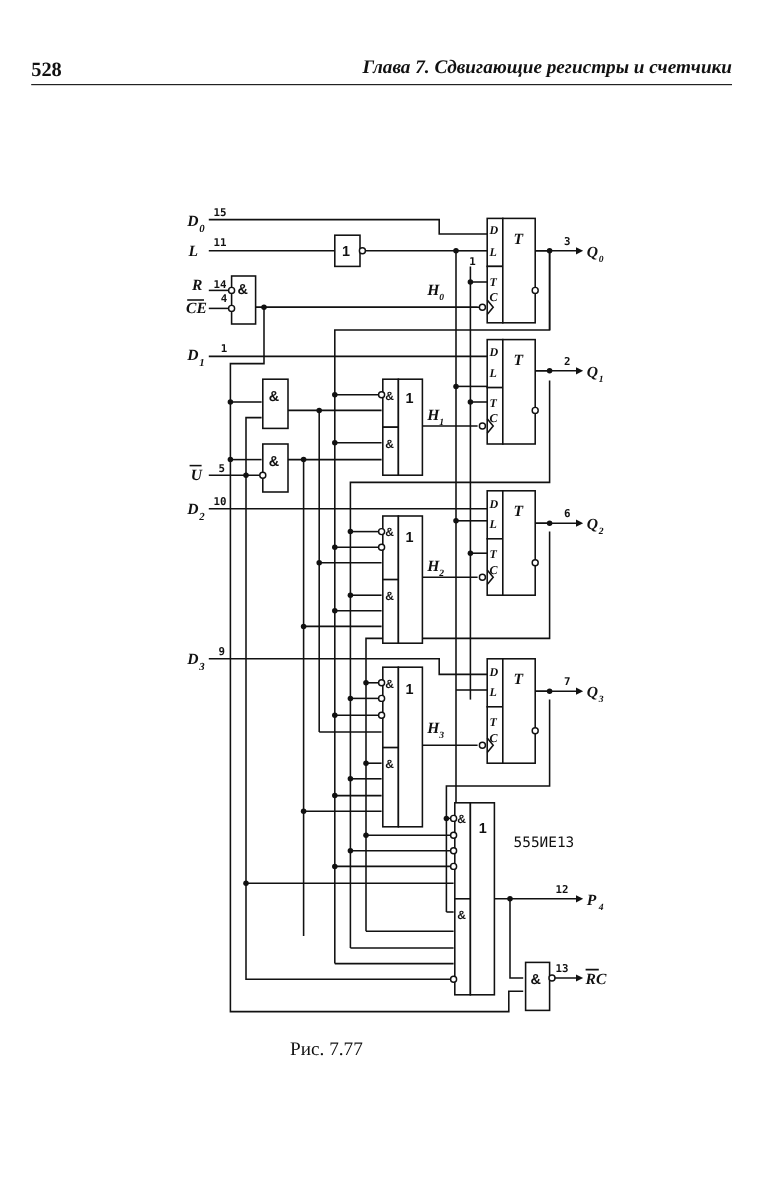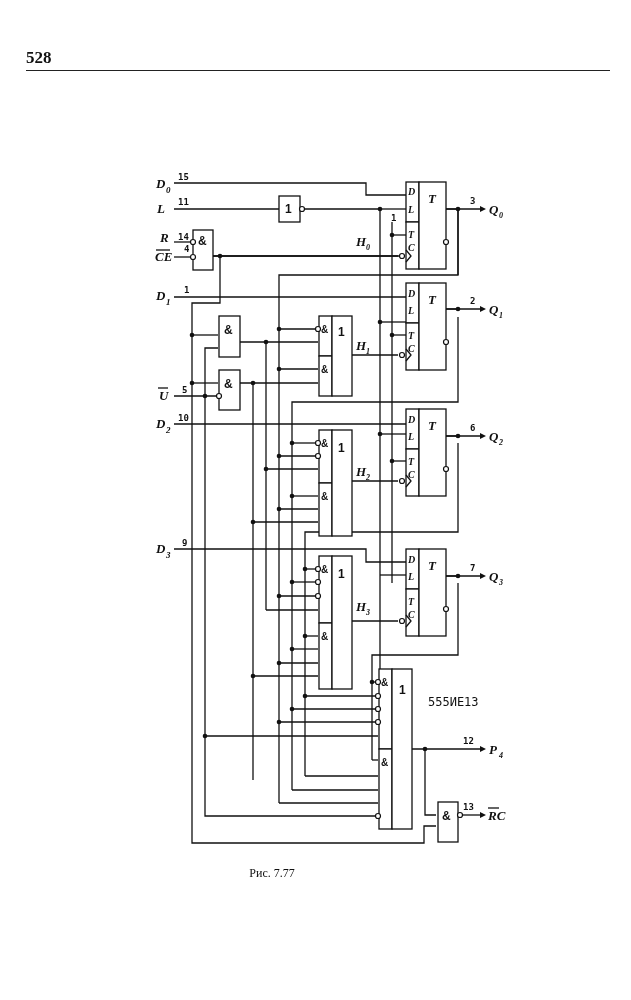--- a/index.html
+++ b/index.html
@@ -1,35 +1,36 @@
 <!DOCTYPE html>
 <html><head>
 <meta charset="utf-8">
 <style>
   html, body { margin: 0; padding: 0; background: #ffffff; }
   body { width: 631px; height: 1000px; position: relative; overflow: hidden; font-family: "DejaVu Serif", serif; color: #111; }
   .header { position: absolute; left: 26px; top: 44px; width: 584px; height: 26px; border-bottom: 1.5px solid #222; }
   .page-num { position: absolute; left: 0; top: 4px; font-family: "Liberation Serif", serif; font-size: 17px; font-weight: bold; }
   .chapter { position: absolute; right: 0; top: 4px; font-family: "Liberation Serif", serif; font-size: 16px; font-style: italic; font-weight: bold; }
   svg.circuit { position: absolute; left: 0; top: 0; }
-  .caption { position: absolute; left: 0; width: 544px; top: 866px; text-align: center; font-family: "Liberation Serif", serif; font-size: 12px; }
+  .caption { position: absolute; left: 0; width: 544px; top: 866px; text-align: center; font-family: "Liberation Serif", serif; font-size: 16px; }
   svg text { font-family: "DejaVu Sans Mono", monospace; fill: #111; }
   .lbl { font-family: "Liberation Serif", serif; font-style: italic; font-weight: bold; font-size: 13px; }
   .pin { font-size: 9px; font-weight: bold; }
   .gate { font-family: "Liberation Sans", sans-serif; font-size: 12px; font-weight: bold; }
   .w { stroke: #111; stroke-width: 1.3; fill: none; }
   .b { stroke: #111; stroke-width: 1.3; fill: #fff; }
   .dot { fill: #111; }
   .bub { fill: #fff; stroke: #111; stroke-width: 1.2; }
 </style>
 </head>
 <body>
 
 <div class="header">
   <span class="page-num">528</span>
+  <span class="chapter">Глава 7.  Сдвигающие регистры и счетчики</span>
 </div>
 
 <svg class="circuit" width="631" height="1000" viewBox="0 0 631 1000">
 
   <g>
     <text class="lbl" x="156" y="188">D</text>
     <text class="lbl" x="166" y="193" style="font-size:9px">0</text>
     <text class="pin" x="178" y="180">15</text>
   </g>
   <g>

